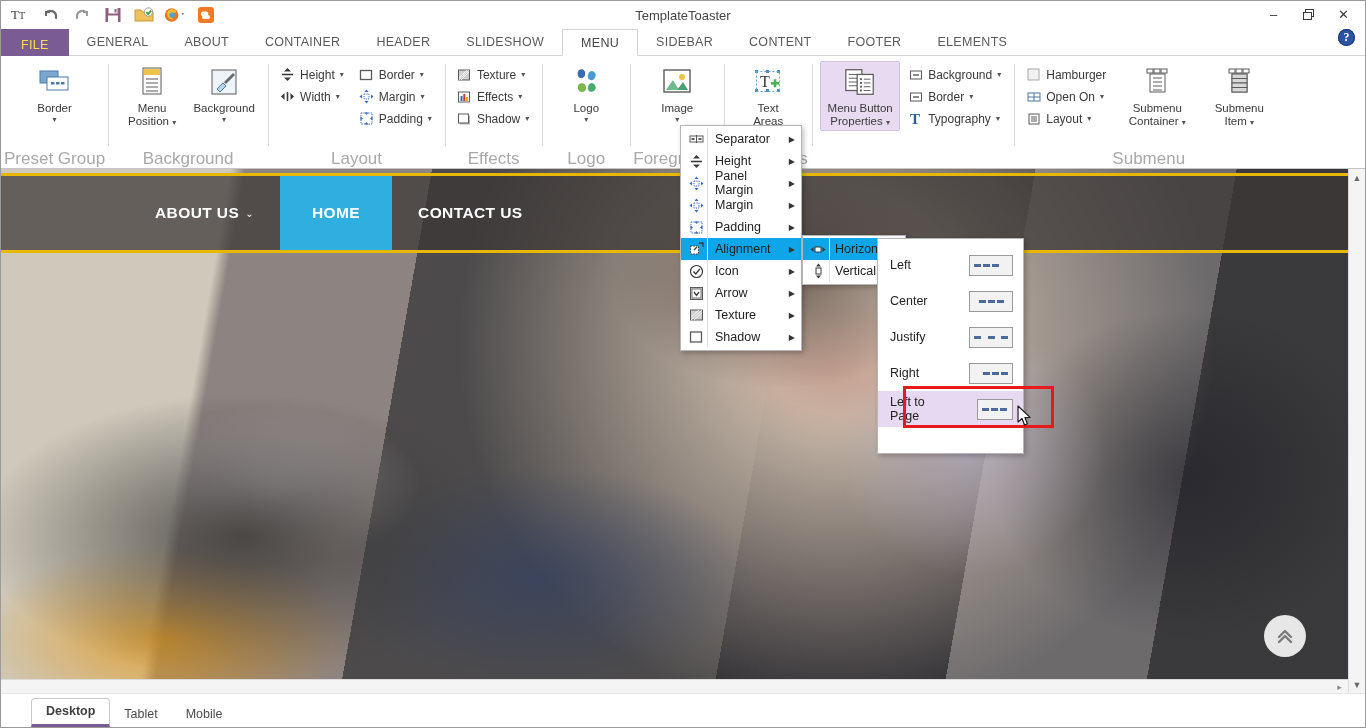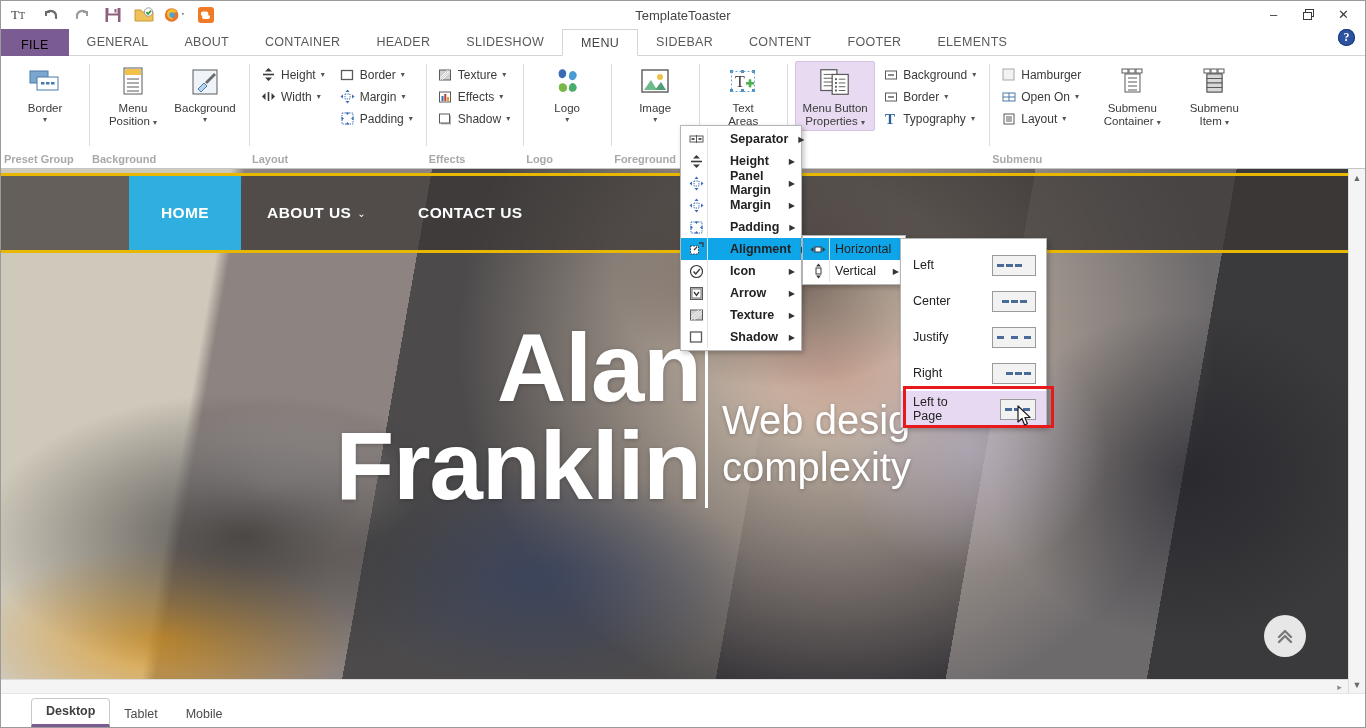--- a/index.html
+++ b/index.html
@@ -43,21 +43,21 @@
   
   .ribbon-tabs {
     height: 27px; flex: 0 0 27px; display: flex; align-items: stretch;
     background: #ffffff; border-bottom: 1px solid #d4d4d4;
   }
   .tab {
     padding: 0 18px; display: flex; align-items: center; font-size: 12.5px;
     color: #5a5a5a; letter-spacing: .3px; cursor: pointer;
   }
   .tab.file {
-    background: #7a5c93; color: #000000; font-size: 12.5px; padding: 16px 20px;
+    background: #7a5c93; color: #fde047; font-size: 12.5px; padding: 16px 20px;
   }
   .tab.active {
     background: #fff; color: #444;
     border: 1px solid #d4d4d4; border-bottom: 1px solid #fff;
     margin-bottom: -1px;
   }
 
   
   .ribbon {
     flex: 0 0 113px; height: 113px; background: #fff;
@@ -68,22 +68,22 @@
   .rgroup {
     display: flex; flex-direction: column; align-items: center;
     position: relative; padding: 0 3px;
   }
   .rgroup + .rgroup::before {
     content: ""; position: absolute; left: 0; top: 6px; bottom: 22px;
     width: 1px; background: #dcdcdc;
   }
   .rgroup-body { flex: 1; display: flex; align-items: flex-start; padding: 3px 5px 0; }
   .rgroup-label {
-    font-size: 11px; color: #a9a9a9; text-align: left;
-    height: 18px; line-height: 18px; width: 100%; font-weight: bold;
+    font-size: 17px; color: #a9a9a9; text-align: center;
+    height: 18px; line-height: 18px; width: 100%;
   }
   .big-btn {
     width: 72px; display: flex; flex-direction: column; align-items: center;
     padding: 3px 2px; cursor: pointer; border: 1px solid transparent; border-radius: 2px;
   }
   .big-btn.sel { background: #e8dbf1; border-color: #d6c2e4; }
   .big-btn .lbl {
     font-size: 11.5px; color: #3a3a3a; text-align: center; line-height: 12.5px;
     margin-top: 3px;
   }
@@ -191,31 +191,31 @@
   .mi {
     display: flex; align-items: center; height: 22px; padding: 0 6px 0 4px;
     font-size: 12.5px; color: #222; cursor: pointer; position: relative;
   }
   .mi.hl { background: #0ea5e9; }
   .mi .mico { width: 22px; flex: 0 0 22px; display: flex;
               align-items: center; justify-content: center; }
   .mi .mtext { flex: 1; padding-left: 6px; }
   .mi .marrow { font-size: 8px; color: #333; padding-left: 10px; }
   .menu1 { left: 679px; top: 124px; width: 122px; }
-  .menu1 .mi .mtext { padding-left: 23px; font-weight: bold; }
+  .menu1 .mi .mtext { padding-left: 8px; }
   .menu1 .mi::after {
     content: ""; position: absolute; left: 26px; top: 0; bottom: 0;
     width: 1px; background: #e2e2e2;
   }
   .menu2 { left: 801px; top: 234px; width: 104px; }
   .menu2 .mi::after {
     content: ""; position: absolute; left: 26px; top: 0; bottom: 0;
     width: 1px; background: #e2e2e2;
   }
-  .menu3 { left: 899px; top: 237px; width: 147px; padding: 8px 0 0; }
+  .menu3 { left: 876px; top: 237px; width: 147px; padding: 8px 0 26px; }
   .menu3 .ai {
     display: flex; align-items: center; height: 36px; padding: 0 10px 0 12px;
     font-size: 12.5px; color: #222; cursor: pointer; justify-content: space-between;
   }
   .menu3 .ai.hl { background: #e8d9f2; gap: 36px; }
   .align-prev {
     width: 44px; height: 21px; border: 1px solid #9a9a9a; background: #f2f2f2;
     display: flex; align-items: center; padding: 0 4px; gap: 2px;
   }
   .align-prev i { display: block; height: 3px; background: #4a6b9a; flex: 0 0 7px; }
@@ -689,43 +689,32 @@
       <div class="rgroup-label">Submenu</div>
     </div>
   </div>
 
   <div class="canvas-wrap">
     <div style="flex:1; display:flex; flex-direction:column;">
       <div class="canvas">
 
         <div class="site-nav">
           <div class="nav-spacer"></div>
-          <div class="nav-item home">
-            <span>HOME</span>
-          </div>
           <div class="nav-item">
             <span>ABOUT US</span>
             <span class="nav-chev">⌄</span>
           </div>
+          <div class="nav-item home">
+            <span>HOME</span>
+          </div>
           <div class="nav-item">
             <span>CONTACT US</span>
           </div>
         </div>
 
-        <div class="hero">
-          <div class="hero-left">
-            <div>Alan</div>
-            <div>Franklin</div>
-          </div>
-          <div class="hero-bar"></div>
-          <div class="hero-right">
-            <div>Web desig</div>
-            <div>complexity</div>
-          </div>
-        </div>
 
         <div class="totop">
           <svg width="20" height="20" viewBox="0 0 20 20">
               <path d="M4 11 L10 5 L16 11" fill="none" stroke="#7a7a7a" stroke-width="2.4" stroke-linecap="round" stroke-linejoin="round"></path>
               <path d="M4 16 L10 10 L16 16" fill="none" stroke="#7a7a7a" stroke-width="2.4" stroke-linecap="round" stroke-linejoin="round"></path>
             </svg>
         </div>
       </div>
       <div class="hscroll-row">
         <div style="flex:1"></div>

